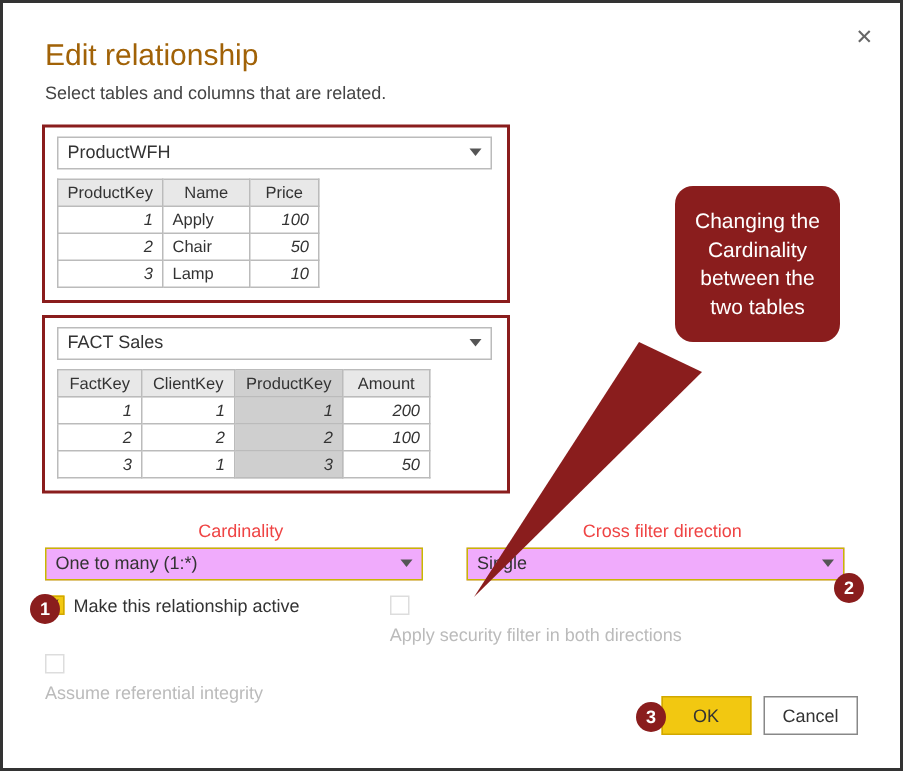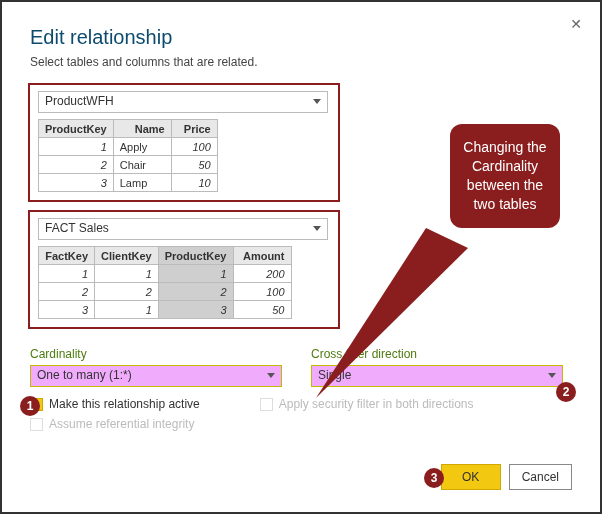--- a/index.html
+++ b/index.html
@@ -1,41 +1,41 @@
 <!DOCTYPE html>
 <html><head>
 <meta charset="utf-8">
 <style>
   * { box-sizing: border-box; margin: 0; padding: 0; }
   body { font-family: "Segoe UI", Tahoma, sans-serif; font-size: 12px; color: #333; background: #fff; }
   .outer { width: 602px; height: 514px; border: 2px solid #333; position: relative; background: #fff; }
   .dialog { position: absolute; inset: 6px; background: #fff; }
   .close { position: absolute; top: 8px; right: 12px; font-size: 14px; color: #666; cursor: pointer; }
-  .title { font-size: 20px; font-weight: 300; color: #0c4a6e; padding: 18px 22px 6px; }
+  .title { font-size: 20px; font-weight: 300; color: #a16207; padding: 18px 22px 6px; }
   .subtitle { font-size: 12px; color: #444; padding: 0 22px 10px; }
   .tablebox { margin: 4px 20px 8px; border: 2px solid #8a1d1d; padding: 6px 8px 8px; width: 312px; }
   .select { width: 290px; height: 22px; border: 1px solid #bbb; padding: 2px 18px 2px 6px; font-size: 12px; position: relative; background: #fff; cursor: pointer; }
   .select .caret { position: absolute; right: 6px; top: 7px; width: 0; height: 0; border-left: 4px solid transparent; border-right: 4px solid transparent; border-top: 5px solid #555; }
   table.grid { border-collapse: collapse; margin-top: 6px; font-size: 11px; }
   table.grid th, table.grid td { border: 1px solid #bbb; padding: 2px 6px; height: 18px; }
-  table.grid th { background: #e8e8e8; font-weight: 700; text-align: right; }
+  table.grid th { background: #e8e8e8; font-weight: 400; text-align: center; }
   table.grid td.num { text-align: right; font-style: italic; }
   table.grid td.txt { text-align: left; }
   table.grid th.hl, table.grid td.hl { background: #cfcfcf; }
   .row2 { display: flex; padding: 10px 22px 0; gap: 20px; }
   .col { flex: 1; position: relative; }
-  .lbl { font-size: 12px; color: #4d7c0f; margin-bottom: 4px; display: block; }
+  .lbl { font-size: 12px; color: #ef4444; margin-bottom: 4px; display: block; text-align: center; }
   .dd { width: 252px; height: 22px; background: #f0abfc; border: 1px solid #c9b800; padding: 2px 18px 2px 6px; font-size: 12px; position: relative; cursor: pointer; }
   .dd .caret { position: absolute; right: 6px; top: 7px; width: 0; height: 0; border-left: 4px solid transparent; border-right: 4px solid transparent; border-top: 5px solid #555; }
   .chkrow { padding: 10px 22px 0; display: flex; gap: 60px; }
-  .chkitem { display: flex; align-items: flex-end; gap: 6px; font-size: 12px; }
+  .chkitem { display: flex; align-items: flex-start; gap: 6px; font-size: 12px; }
   .chkbox { width: 13px; height: 13px; border: 1px solid #888; display: inline-flex; align-items: center; justify-content: center; background: #fff; }
   .chkbox.checked { background: #f2c811; border-color: #d1a800; }
   .chkbox.checked::after { content: "✓"; font-size: 10px; color: #333; line-height: 1; }
-  .disabled { color: #bbb; }
+  .disabled { color: #bbb; flex-direction: column; }
   .disabled .chkbox { border-color: #ddd; }
   .btns { position: absolute; bottom: 16px; right: 22px; display: flex; gap: 8px; }
   .btn { height: 24px; min-width: 60px; padding: 12px 12px; font-size: 12px; border: 1px solid #888; background: #fff; cursor: pointer; display: flex; align-items: center; justify-content: center; }
   .btn.ok { background: #f2c811; border-color: #d1a800; }
   .callout { position: absolute; top: 116px; right: 34px; width: 142px; }
   .bubble { background: #8a1d1d; color: #fff; text-align: center; font-size: 14px; line-height: 1.35; padding: 14px 10px; border-radius: 12px; position: relative; min-height: 100px; display: flex; align-items: center; justify-content: center; margin-left: 32px; }
   .tail { position: absolute; z-index: 0; }
   .marker { position: absolute; width: 20px; height: 20px; border-radius: 50%; background: #8a1d1d; color: #fff; font-weight: bold; font-size: 12px; display: flex; align-items: center; justify-content: center; z-index: 5; }
 </style>
 </head>

